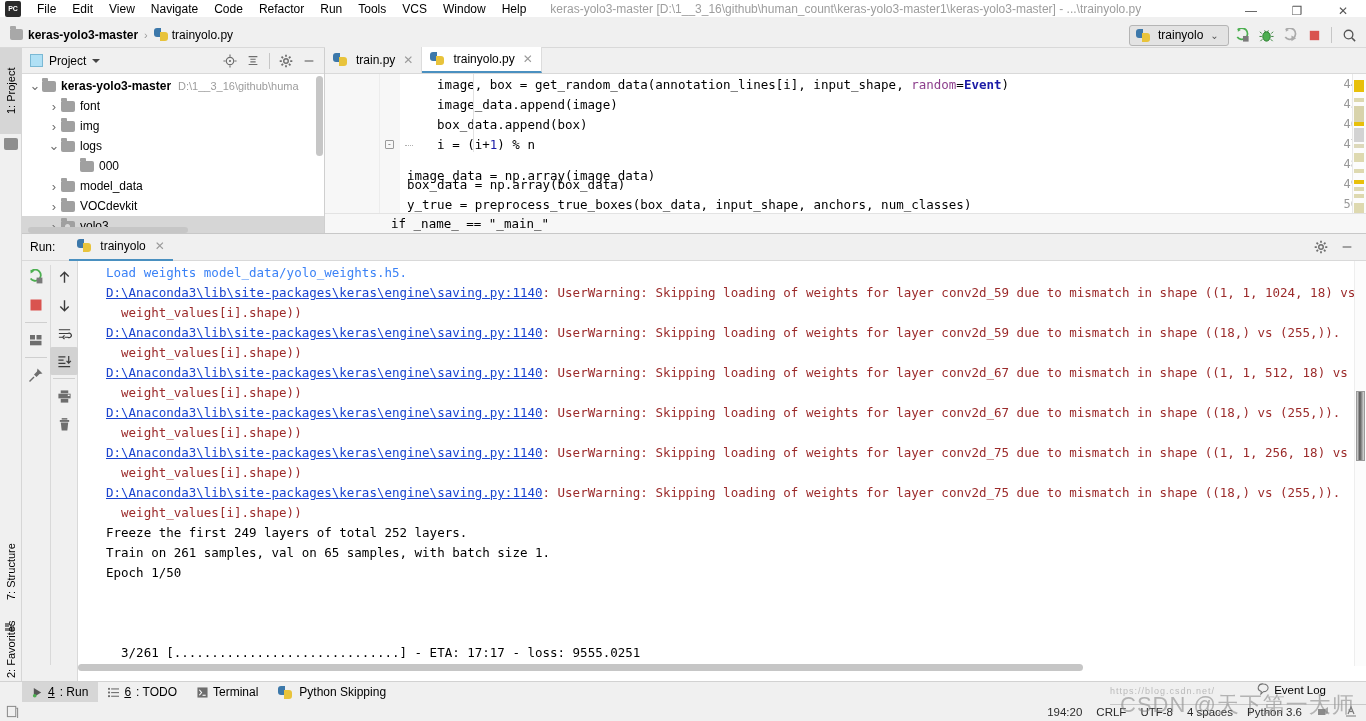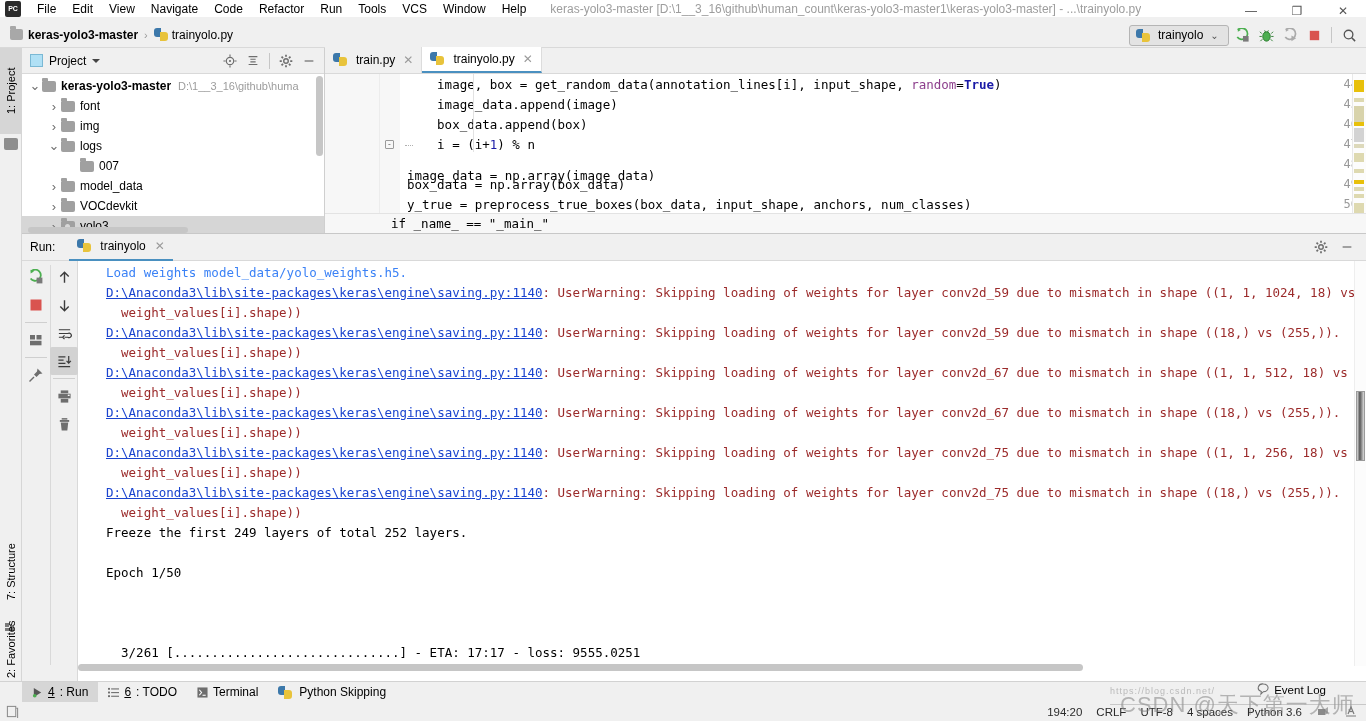--- a/index.html
+++ b/index.html
@@ -432,21 +432,21 @@
           <span class="tlabel">img</span>
         </div>
         <div class="trow" style="padding-left: 25px;">
           <span class="arrow" style="font-size: 13px; line-height: 6px;">⌄</span>
           <span class="folder"></span>
           <span class="tlabel">logs</span>
         </div>
         <div class="trow" style="padding-left: 44px;">
           <span class="arrow"></span>
           <span class="folder"></span>
-          <span class="tlabel">007</span>
+          <span class="tlabel">000</span>
         </div>
         <div class="trow" style="padding-left: 25px;">
           <span class="arrow" style="font-size: 13px;">›</span>
           <span class="folder"></span>
           <span class="tlabel">model_data</span>
         </div>
         <div class="trow" style="padding-left: 25px;">
           <span class="arrow" style="font-size: 13px;">›</span>
           <span class="folder"></span>
           <span class="tlabel">VOCdevkit</span>
@@ -472,21 +472,21 @@
         <span class="py-icon"></span>
         <span>trainyolo.py</span>
         <span class="x">✕</span>
       </div>
     </div>
     <div class="code-area">
       <div class="gutter"></div>
       <div class="gutter-fold"></div>
       <div id="code-lines">
           <div class="lnum" style="top: 3px;">44</div>
-          <div class="cline" style="top: 3px; left: 112.08px;">image, box = get_random_data(annotation_lines[i], input_shape, <span class="kw-purple">random</span>=<span class="kw-blue">True</span>)</div>
+          <div class="cline" style="top: 3px; left: 112.08px;">image, box = get_random_data(annotation_lines[i], input_shape, <span class="kw-purple">random</span>=<span class="kw-blue">Event</span>)</div>
           <div class="lnum" style="top: 23px;">45</div>
           <div class="cline" style="top: 23px; left: 112.08px;">image_data.append(image)</div>
           <div class="lnum" style="top: 43px;">46</div>
           <div class="cline" style="top: 43px; left: 112.08px;">box_data.append(box)</div>
           <div class="lnum" style="top: 63px;">47</div>
           <div class="cline" style="top: 63px; left: 112.08px;">i = (i+<span class="num-blue">1</span>) % n</div>
           <div class="lnum" style="top: 83px;">48</div>
           <div class="cline" style="top: 94px; left: 82px;">image_data = np.array(image_data)</div>
           <div class="lnum" style="top: 103px;">49</div>
           <div class="cline" style="top: 103px; left: 82px;">box_data = np.array(box_data)</div>
@@ -621,20 +621,21 @@
         <div class="cl" style="top: 82px; color: rgb(155, 42, 42);">  weight_values[i].shape))</div>
         <div class="cl" style="top: 102px;"><span class="link" style="color: rgb(26, 68, 207); text-decoration: underline;">D:\Anaconda3\lib\site-packages\keras\engine\saving.py:1140</span><span style="color: rgb(155, 42, 42);">: UserWarning: Skipping loading of weights for layer conv2d_67 due to mismatch in shape ((1, 1, 512, 18) vs (255, 512, 1, 1)</span></div>
         <div class="cl" style="top: 122px; color: rgb(155, 42, 42);">  weight_values[i].shape))</div>
         <div class="cl" style="top: 142px;"><span class="link" style="color: rgb(26, 68, 207); text-decoration: underline;">D:\Anaconda3\lib\site-packages\keras\engine\saving.py:1140</span><span style="color: rgb(155, 42, 42);">: UserWarning: Skipping loading of weights for layer conv2d_67 due to mismatch in shape ((18,) vs (255,)).</span></div>
         <div class="cl" style="top: 162px; color: rgb(155, 42, 42);">  weight_values[i].shape))</div>
         <div class="cl" style="top: 182px;"><span class="link" style="color: rgb(26, 68, 207); text-decoration: underline;">D:\Anaconda3\lib\site-packages\keras\engine\saving.py:1140</span><span style="color: rgb(155, 42, 42);">: UserWarning: Skipping loading of weights for layer conv2d_75 due to mismatch in shape ((1, 1, 256, 18) vs (255, 256, 1, 1)</span></div>
         <div class="cl" style="top: 202px; color: rgb(155, 42, 42);">  weight_values[i].shape))</div>
         <div class="cl" style="top: 222px;"><span class="link" style="color: rgb(26, 68, 207); text-decoration: underline;">D:\Anaconda3\lib\site-packages\keras\engine\saving.py:1140</span><span style="color: rgb(155, 42, 42);">: UserWarning: Skipping loading of weights for layer conv2d_75 due to mismatch in shape ((18,) vs (255,)).</span></div>
         <div class="cl" style="top: 242px; color: rgb(155, 42, 42);">  weight_values[i].shape))</div>
         <div class="cl" style="top: 262px; color: rgb(0, 0, 0);">Freeze the first 249 layers of total 252 layers.</div>
+        <div class="cl" style="top: 282px; color: rgb(0, 0, 0);">Train on 261 samples, val on 65 samples, with batch size 1.</div>
         <div class="cl" style="top: 302px; color: rgb(0, 0, 0);">Epoch 1/50</div>
         <div class="cl" style="top: 322px; color: rgb(0, 0, 0);"></div>
         <div class="cl" style="top: 382px; color: rgb(0, 0, 0);">  3/261 [..............................] - ETA: 17:17 - loss: 9555.0251</div>
       </div>
     <div class="con-marker">
       <div class="con-vthumb"></div>
     </div>
     <div class="con-hscroll"></div>
   </div>
 

